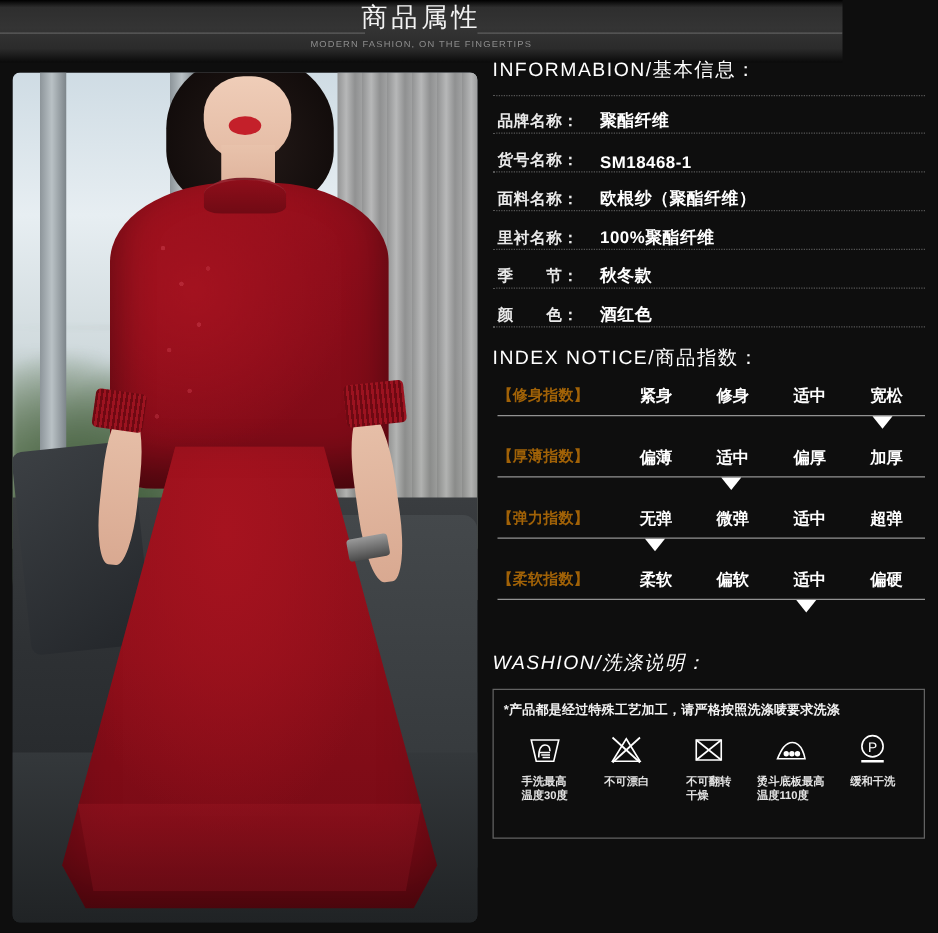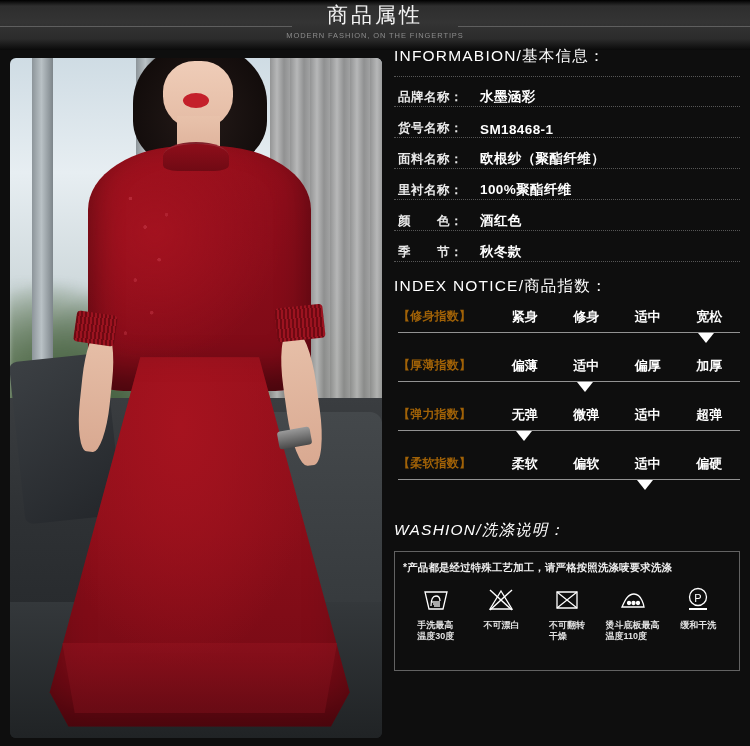--- a/index.html
+++ b/index.html
@@ -7,21 +7,21 @@
   body {
     background:#0d0d0d;
     font-family:"Liberation Sans","DejaVu Sans",sans-serif;
     overflow:hidden;
     position:relative;
   }
   .page { position:relative; width:750px; height:746px; background:#0e0e0e; overflow:hidden; }
 
   
   .header {
-    position:absolute; left:0; top:0; width:750px; height:50px;
+    position:absolute; left:0; top:0; width:674px; height:50px;
     background:linear-gradient(180deg,#000 0%,#2e2e2e 12%,#343434 45%,#2b2b2b 78%,#0a0a0a 100%);
     overflow:hidden;
   }
   .header-rule {
     position:absolute; top:26px; height:1px; background:rgba(255,255,255,0.22);
   }
   .header-rule.left { left:0; width:292px; }
   .header-rule.right { right:0; width:292px; }
   .header-center {
     position:absolute; left:50%; top:2px; transform:translateX(-50%);
@@ -295,41 +295,41 @@
       </div>
     </div>
   </div>
 
   <div class="panel">
 
     <div class="sec-title">INFORMABION/基本信息：</div>
     <div class="info-list">
         <div class="info-row">
           <div class="info-label">品牌名称：</div>
-          <div class="info-value">水墨涵彩</div>
+          <div class="info-value">聚酯纤维</div>
         </div>
         <div class="info-row">
           <div class="info-label">货号名称：</div>
           <div class="info-value">SM18468-1</div>
         </div>
         <div class="info-row">
           <div class="info-label">面料名称：</div>
           <div class="info-value">欧根纱（聚酯纤维）</div>
         </div>
         <div class="info-row">
           <div class="info-label">里衬名称：</div>
           <div class="info-value">100%聚酯纤维</div>
         </div>
         <div class="info-row">
+          <div class="info-label">季　　节：</div>
+          <div class="info-value">秋冬款</div>
+        </div>
+        <div class="info-row">
           <div class="info-label">颜　　色：</div>
           <div class="info-value">酒红色</div>
-        </div>
-        <div class="info-row">
-          <div class="info-label">季　　节：</div>
-          <div class="info-value">秋冬款</div>
         </div>
       </div>
 
     <div class="sec-title index-title">INDEX NOTICE/商品指数：</div>
     <div class="index-list">
         <div class="index-row">
           <div class="index-line">
             <div class="index-name">【修身指数】</div>
             <div class="index-opts">
               <div class="index-opt">紧身</div>

